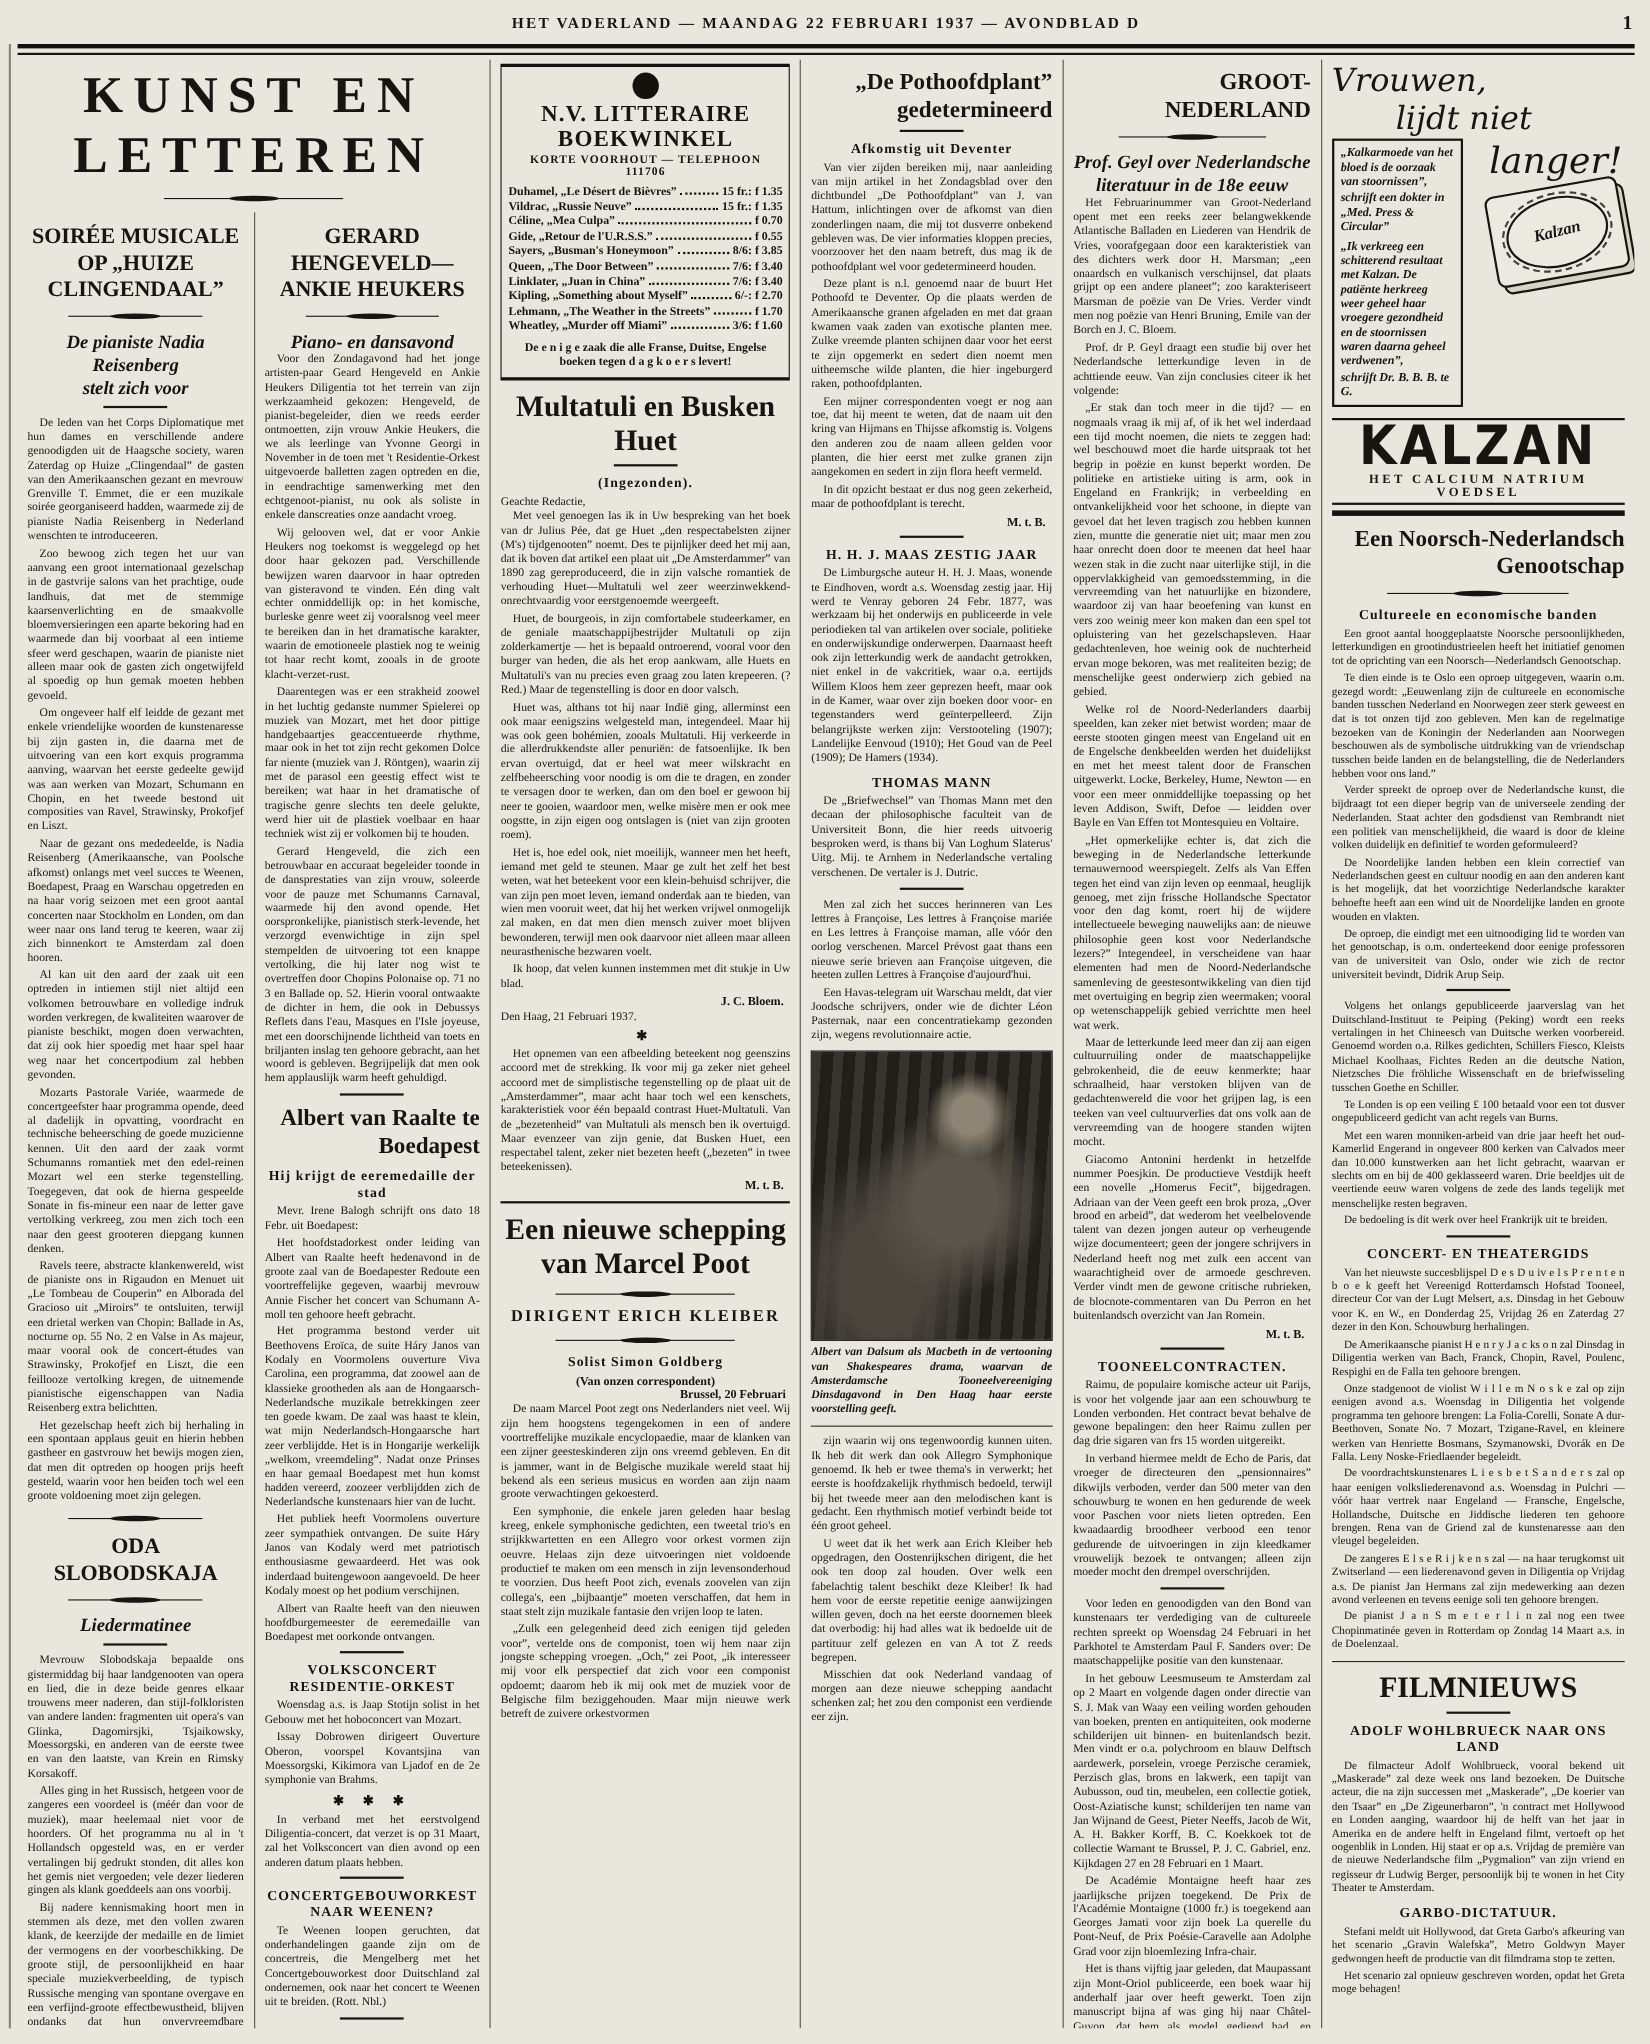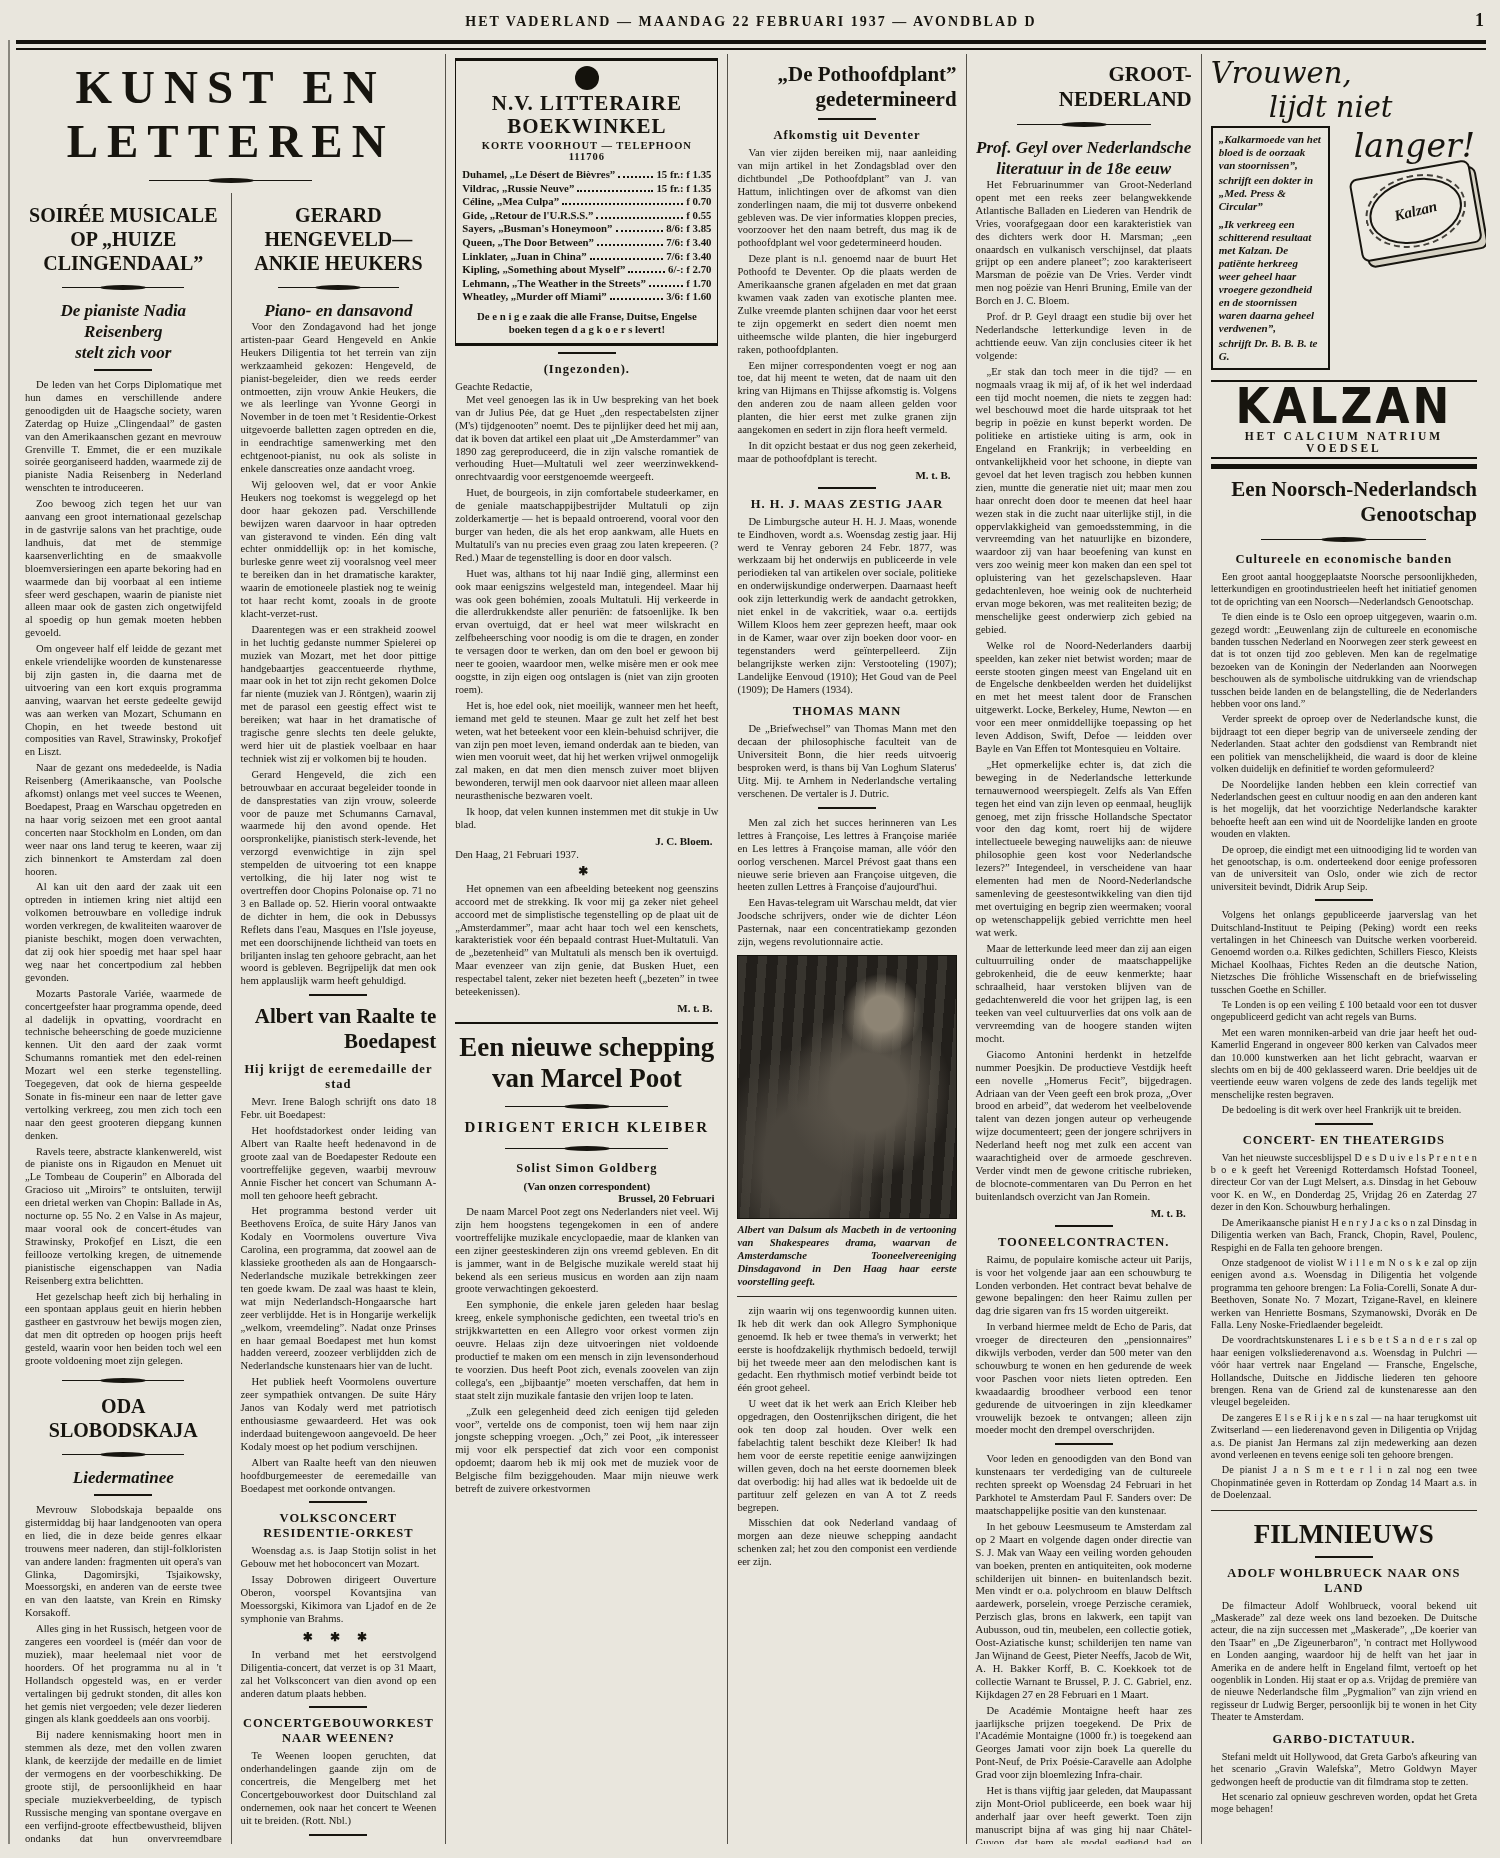--- a/index.html
+++ b/index.html
@@ -111,21 +111,21 @@
 OP „HUIZE CLINGENDAAL”</div>
           <div class="orn"></div>
           <div class="h-sub prewrap">De pianiste Nadia Reisenberg
 stelt zich voor</div>
           <div class="rule-short"></div>
           <div>
               <p class="bp">De leden van het Corps Diplomatique met hun dames en verschillende andere genoodigden uit de Haagsche society, waren Zaterdag op Huize „Clingendaal” de gasten van den Amerikaanschen gezant en mevrouw Grenville T. Emmet, die er een muzikale soirée georganiseerd hadden, waarmede zij de pianiste Nadia Reisenberg in Nederland wenschten te introduceeren.</p>
               <p class="bp">Zoo bewoog zich tegen het uur van aanvang een groot internationaal gezelschap in de gastvrije salons van het prachtige, oude landhuis, dat met de stemmige kaarsenverlichting en de smaakvolle bloemversieringen een aparte bekoring had en waarmede dan bij voorbaat al een intieme sfeer werd geschapen, waarin de pianiste niet alleen maar ook de gasten zich ongetwijfeld al spoedig op hun gemak moeten hebben gevoeld.</p>
               <p class="bp">Om ongeveer half elf leidde de gezant met enkele vriendelijke woorden de kunstenaresse bij zijn gasten in, die daarna met de uitvoering van een kort exquis programma aanving, waarvan het eerste gedeelte gewijd was aan werken van Mozart, Schumann en Chopin, en het tweede bestond uit composities van Ravel, Strawinsky, Prokofjef en Liszt.</p>
               <p class="bp">Naar de gezant ons mededeelde, is Nadia Reisenberg (Amerikaansche, van Poolsche afkomst) onlangs met veel succes te Weenen, Boedapest, Praag en Warschau opgetreden en na haar vorig seizoen met een groot aantal concerten naar Stockholm en Londen, om dan weer naar ons land terug te keeren, waar zij zich binnenkort te Amsterdam zal doen hooren.</p>
-              <p class="bp">Al kan uit den aard der zaak uit een optreden in intiemen kring niet altijd een volkomen betrouwbare en volledige indruk worden verkregen, de kwaliteiten waarover de pianiste beschikt, mogen doen verwachten, dat zij ook hier spoedig met haar spel haar weg naar het concertpodium zal hebben gevonden.</p>
+              <p class="bp">Al kan uit den aard der zaak uit een optreden in intiemen stijl niet altijd een volkomen betrouwbare en volledige indruk worden verkregen, de kwaliteiten waarover de pianiste beschikt, mogen doen verwachten, dat zij ook hier spoedig met haar spel haar weg naar het concertpodium zal hebben gevonden.</p>
               <p class="bp">Mozarts Pastorale Variée, waarmede de concertgeefster haar programma opende, deed al dadelijk in opvatting, voordracht en technische beheersching de goede muzicienne kennen. Uit den aard der zaak vormt Schumanns romantiek met den edel-reinen Mozart wel een sterke tegenstelling. Toegegeven, dat ook de hierna gespeelde Sonate in fis-mineur een naar de letter gave vertolking verkreeg, zou men zich toch een naar den geest grooteren diepgang kunnen denken.</p>
               <p class="bp">Ravels teere, abstracte klankenwereld, wist de pianiste ons in Rigaudon en Menuet uit „Le Tombeau de Couperin” en Alborada del Gracioso uit „Miroirs” te ontsluiten, terwijl een drietal werken van Chopin: Ballade in As, nocturne op. 55 No. 2 en Valse in As majeur, maar vooral ook de concert-études van Strawinsky, Prokofjef en Liszt, die een feillooze vertolking kregen, de uitnemende pianistische eigenschappen van Nadia Reisenberg extra belichtten.</p>
               <p class="bp">Het gezelschap heeft zich bij herhaling in een spontaan applaus geuit en hierin hebben gastheer en gastvrouw het bewijs mogen zien, dat men dit optreden op hoogen prijs heeft gesteld, waarin voor hen beiden toch wel een groote voldoening moet zijn gelegen.</p>
             </div>
 
           <div class="orn"></div>
           <div class="h-kicker">ODA SLOBODSKAJA</div>
           <div class="orn"></div>
           <div class="h-sub">Liedermatinee</div>
           <div class="rule-short"></div>
@@ -235,20 +235,21 @@
             <span class="bk-p">f 1.70</span>
           </div>
         <div class="bk">
             <span class="bk-t">Wheatley, „Murder off Miami”</span>
             <span class="bk-dots"></span>
             <span class="bk-p">3/6: f 1.60</span>
           </div>
         <div class="ad-foot">De e n i g e zaak die alle Franse, Duitse, Engelse boeken tegen d a g k o e r s levert!</div>
       </div>
 
+      <div class="h-major">Multatuli en Busken Huet</div>
       <div class="rule-short"></div>
       <div class="h-small">(Ingezonden).</div>
       <div class="salute">Geachte Redactie,</div>
       <div>
           <p class="bp">Met veel genoegen las ik in Uw bespreking van het boek van dr Julius Pée, dat ge Huet „den respectabelsten zijner (M's) tijdgenooten” noemt. Des te pijnlijker deed het mij aan, dat ik boven dat artikel een plaat uit „De Amsterdammer” van 1890 zag gereproduceerd, die in zijn valsche romantiek de verhouding Huet—Multatuli wel zeer weerzinwekkend-onrechtvaardig voor eerstgenoemde weergeeft.</p>
           <p class="bp">Huet, de bourgeois, in zijn comfortabele studeerkamer, en de geniale maatschappijbestrijder Multatuli op zijn zolderkamertje — het is bepaald ontroerend, vooral voor den burger van heden, die als het erop aankwam, alle Huets en Multatuli's van nu precies even graag zou laten krepeeren. (? Red.) Maar de tegenstelling is door en door valsch.</p>
           <p class="bp">Huet was, althans tot hij naar Indië ging, allerminst een ook maar eenigszins welgesteld man, integendeel. Maar hij was ook geen bohémien, zooals Multatuli. Hij verkeerde in die allerdrukkendste aller penuriën: de fatsoenlijke. Ik ben ervan overtuigd, dat er heel wat meer wilskracht en zelfbeheersching voor noodig is om die te dragen, en zonder te versagen door te werken, dan om den boel er gewoon bij neer te gooien, waardoor men, welke misère men er ook mee oogstte, in zijn eigen oog ontslagen is (niet van zijn grooten roem).</p>
           <p class="bp">Het is, hoe edel ook, niet moeilijk, wanneer men het heeft, iemand met geld te steunen. Maar ge zult het zelf het best weten, wat het beteekent voor een klein-behuisd schrijver, die van zijn pen moet leven, iemand onderdak aan te bieden, van wien men vooruit weet, dat hij het werken vrijwel onmogelijk zal maken, en dat men dien mensch zuiver moet blijven bewonderen, terwijl men ook daarvoor niet alleen maar alleen neurasthenische bezwaren voelt.</p>
           <p class="bp">Ik hoop, dat velen kunnen instemmen met dit stukje in Uw blad.</p>
         </div>

